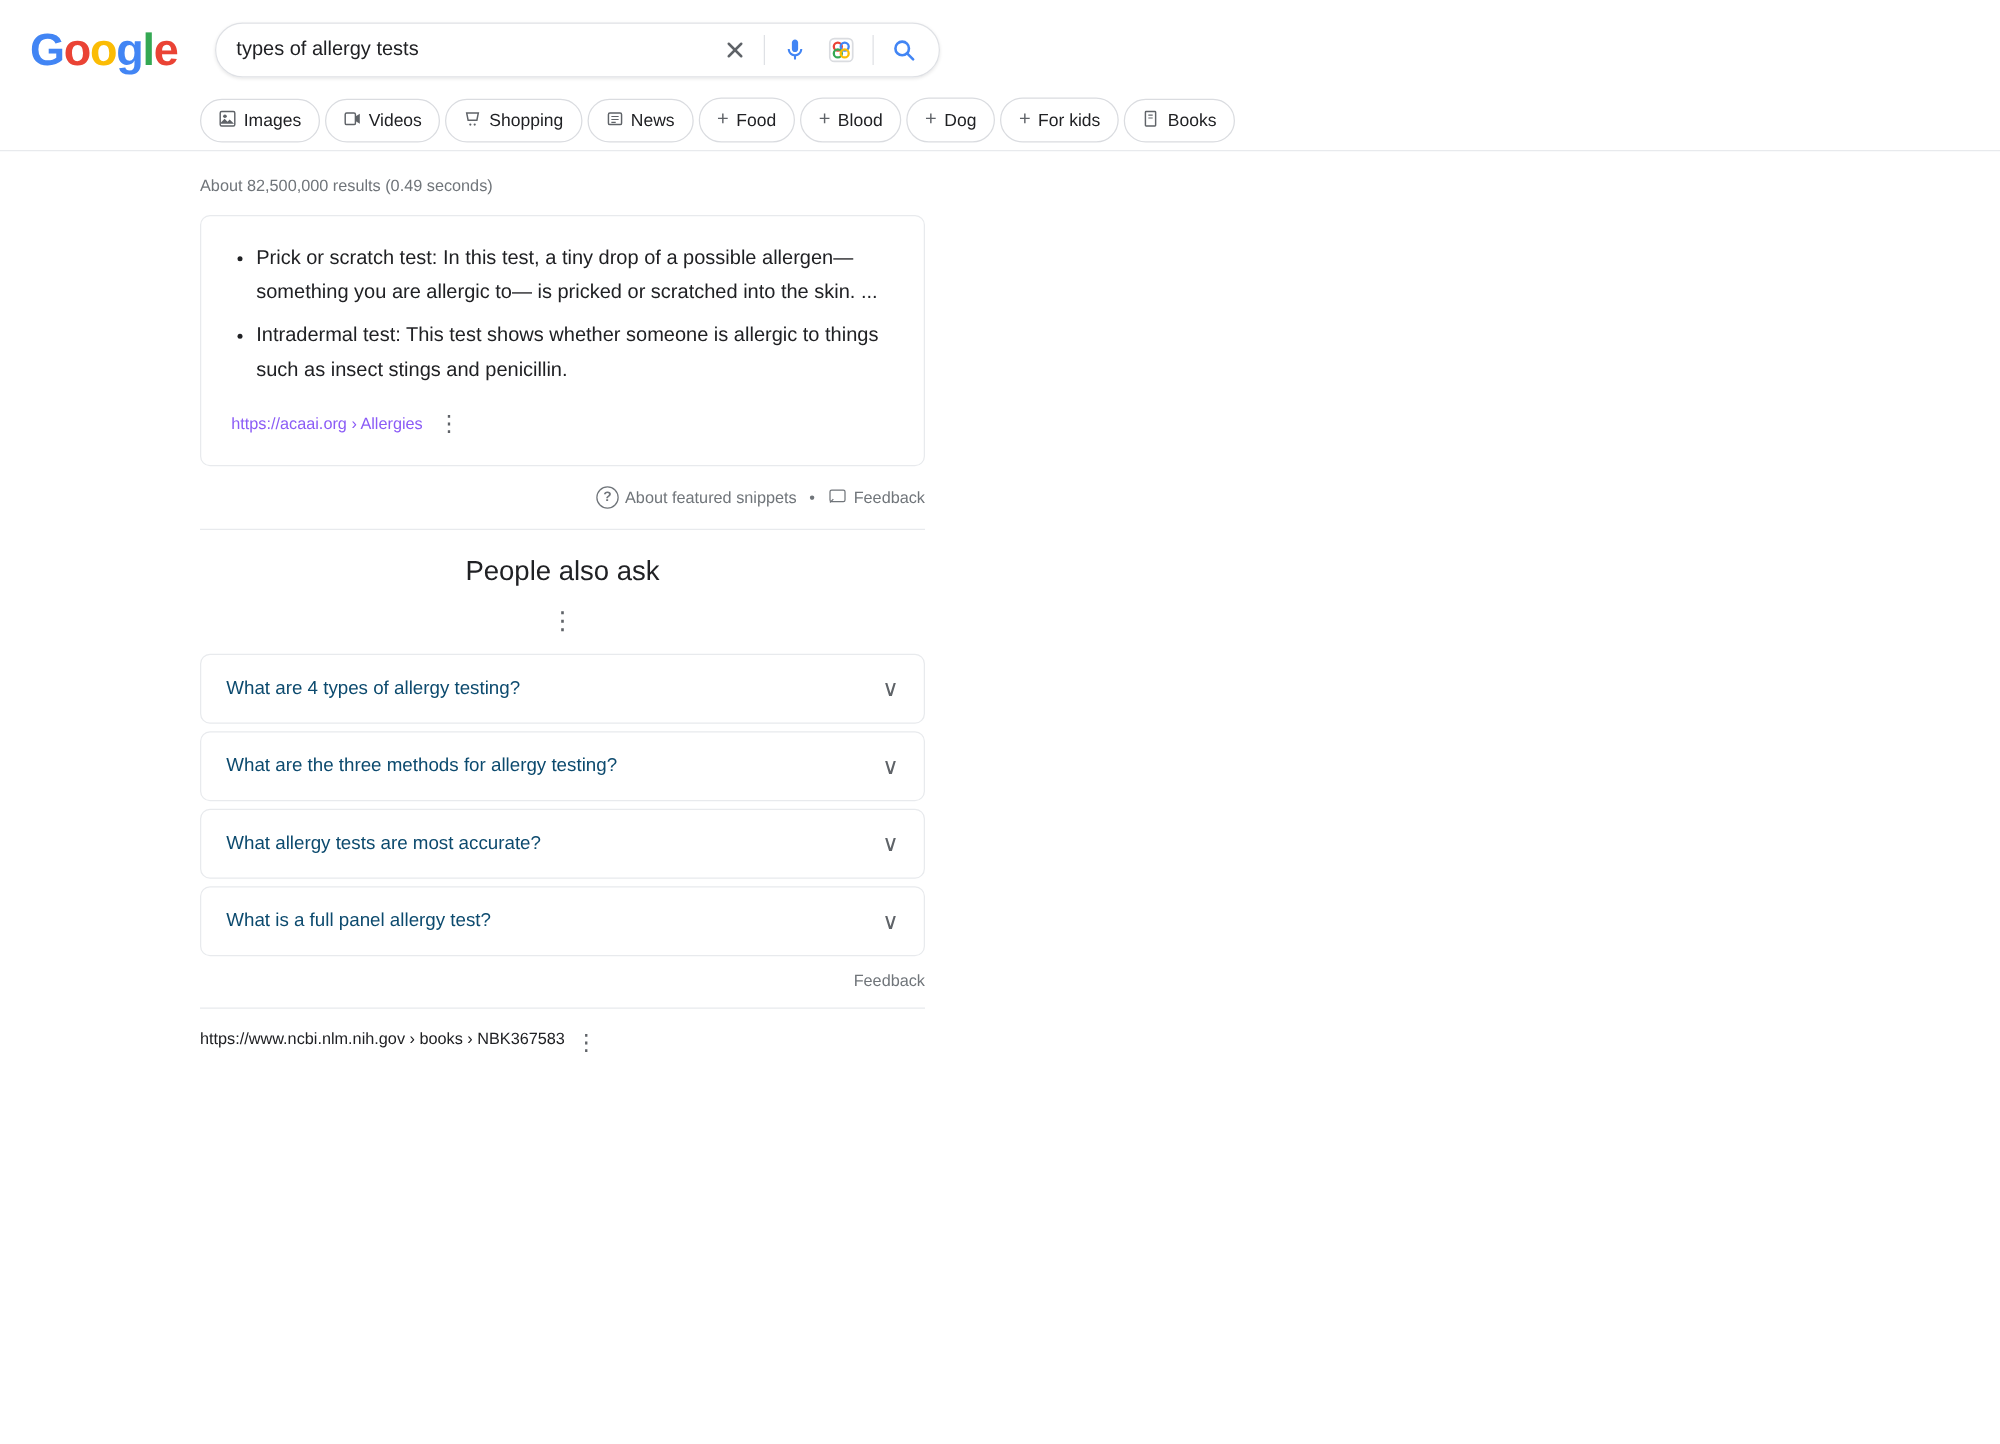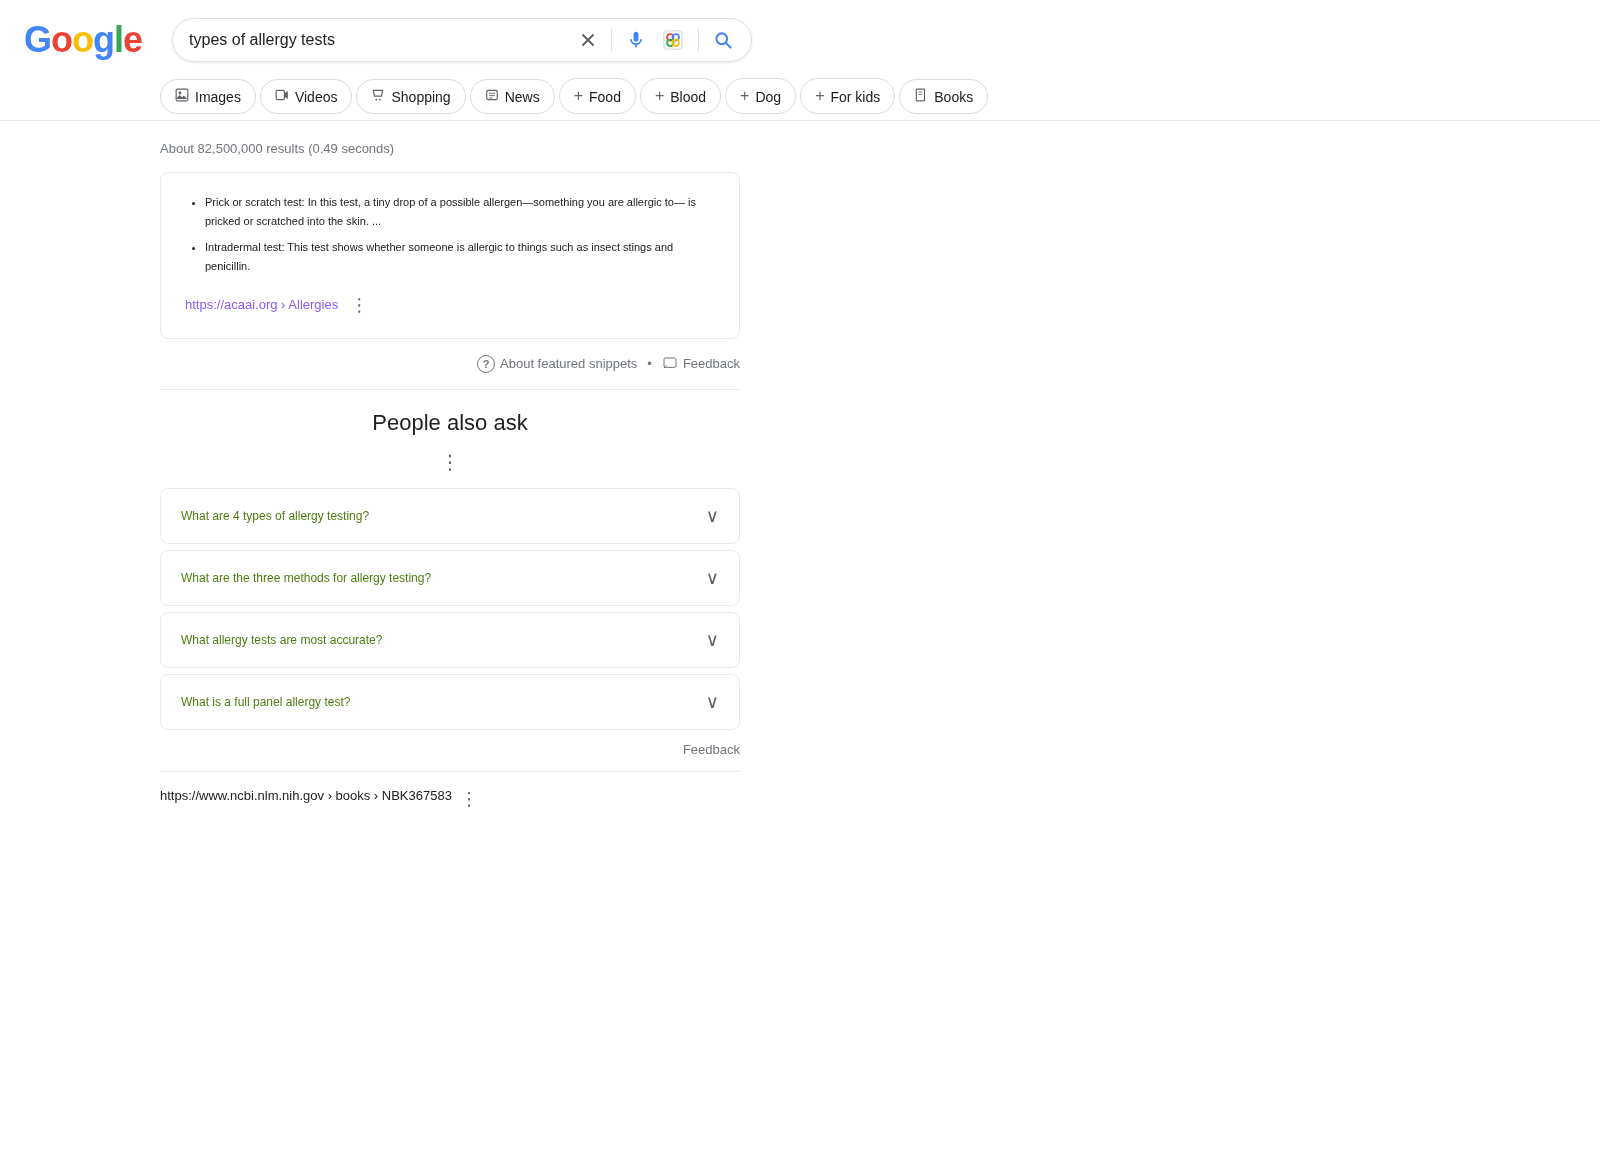--- a/index.html
+++ b/index.html
@@ -80,21 +80,21 @@
       display: flex;
       align-items: center;
       padding: 6px 160px;
       border-bottom: 1px solid #e8eaed;
       gap: 4px;
       overflow-x: auto;
     }
 
     .tab-item {
       display: flex;
-      align-items: flex-end;
+      align-items: center;
       gap: 6px;
       padding: 8px 14px;
       border: 1px solid #dadce0;
       border-radius: 20px;
       cursor: pointer;
       font-size: 14px;
       color: #202124;
       white-space: nowrap;
       background: #fff;
       transition: background 0.15s;
@@ -129,21 +129,21 @@
 
     .snippet-text {
       font-size: 15px;
       line-height: 1.6;
       margin-bottom: 14px;
     }
 
     .snippet-list {
       list-style: disc;
       padding-left: 20px;
-      font-size: 11px;
+      font-size: 16px;
       line-height: 1.7;
     }
 
     .snippet-list li {
       margin-bottom: 8px;
     }
 
     .snippet-source {
       margin-top: 16px;
       display: flex;
@@ -239,22 +239,22 @@
       padding: 16px 20px;
       margin-bottom: 6px;
       display: flex;
       align-items: center;
       justify-content: space-between;
       cursor: pointer;
       background: #fff;
     }
 
     .paa-question {
-      font-size: 12px;
-      color: #4d7c0f;
+      font-size: 15px;
+      color: #0c4a6e;
     }
 
     .chevron-icon {
       font-size: 18px;
       color: #5f6368;
     }
 
     .paa-footer {
       display: flex;
       justify-content: flex-end;

